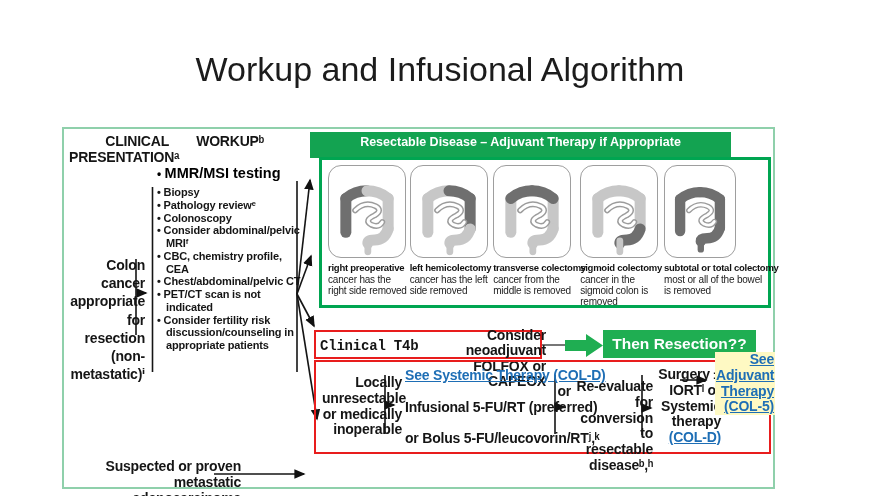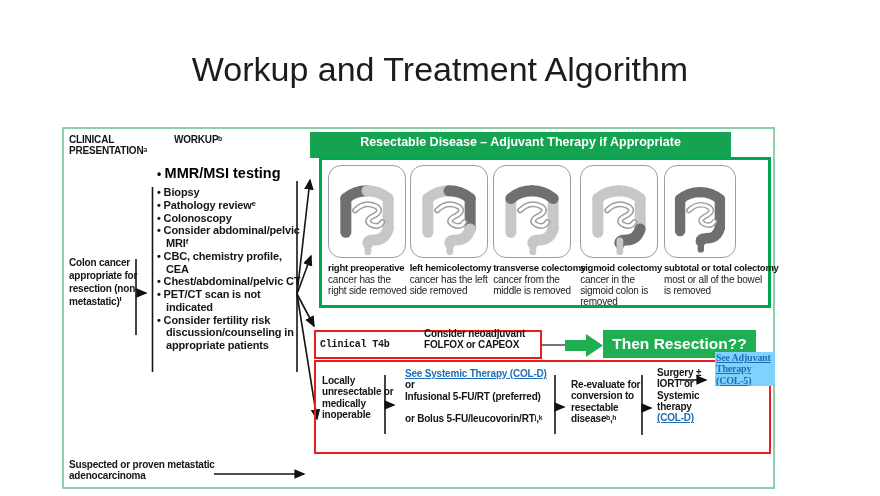--- a/index.html
+++ b/index.html
@@ -7,21 +7,21 @@
     --panel-green:#8fd0ab; --red:#e81d1d; --link-blue:#1e6eb5; --ink:#151515;
   }
   html,body{margin:0;padding:0;background:#fff;}
   .page{position:relative;width:880px;height:496px;background:#fff;overflow:hidden;
         font-family:"Liberation Sans","DejaVu Sans",sans-serif;color:var(--ink);}
   .title{position:absolute;left:0;right:0;top:50px;margin:0;text-align:center;
          font-size:34px;font-weight:400;color:#1c1c1c;letter-spacing:0;}
   .panel{position:absolute;left:62px;top:127px;width:713px;height:362px;
          border:2px solid var(--panel-green);box-sizing:border-box;background:#fff;}
   .abs{position:absolute;}
-  .blk{font-weight:bold;font-size:10px;line-height:1.13;letter-spacing:-0.2px;}
+  .blk{font-weight:bold;font-size:14px;line-height:1.13;letter-spacing:-0.2px;text-align:right;}
   .overlay{position:absolute;left:0;top:0;width:709px;height:358px;pointer-events:none;}
 
   .cp-header{left:5px;top:5px;width:100px;}
   .wk-header{left:110px;top:5px;width:90px;}
   .mmr{left:93px;top:36px;width:190px;font-size:14.5px;font-weight:600;color:#000;}
   .mmr::before{content:"•   ";font-size:12px;}
   .wk-list{left:93px;top:57px;width:144px;margin:0;padding:0;list-style:none;}
   .wk-list li{padding-left:9px;text-indent:-9px;font-weight:bold;font-size:11px;
               line-height:1.16;letter-spacing:-0.15px;}
   .wk-list li::before{content:"• ";}
@@ -49,28 +49,28 @@
   .resection-box{left:539px;top:201px;width:153px;height:28px;background:var(--bright-green);
                  color:#fff;font-weight:bold;font-size:15.5px;text-align:center;line-height:28px;}
 
   .bigred{left:250px;top:231px;width:457px;height:94px;border:2.5px solid var(--red);
           box-sizing:border-box;background:transparent;}
   .locally{left:6px;top:13px;width:80px;}
   .options{left:89px;top:6px;width:166px;white-space:nowrap;}
   .reeval{left:255px;top:17px;width:82px;}
   .surgery{left:341px;top:5px;width:64px;}
   .link{color:var(--link-blue);text-decoration:underline;}
-  .adjuvant{left:651px;top:223px;width:58px;background:#7dd3fc;padding:0 1px;z-index:3;font-family:Liberation Serif, serif;}
+  .adjuvant{left:651px;top:223px;width:58px;background:#fef9c3;padding:0 1px;z-index:3;}
   .bottom-link{left:254px;top:328px;width:268px;}
 </style>
 </head>
 <body>
 
 <div class="page">
-  <h1 class="title">Workup and Treatment Algorithm</h1>
+  <h1 class="title">Workup and Infusional Algorithm</h1>
 
   <div class="panel">
 
     <svg class="overlay" viewBox="0 0 709 358">
       <defs>
         <marker id="ah" markerWidth="8" markerHeight="8" refX="6" refY="3" orient="auto">
           <path d="M0,0 L7,3 L0,6 Z" fill="#111"></path>
         </marker>
       </defs>
       <g stroke="#151515" stroke-width="1.6" fill="none">

